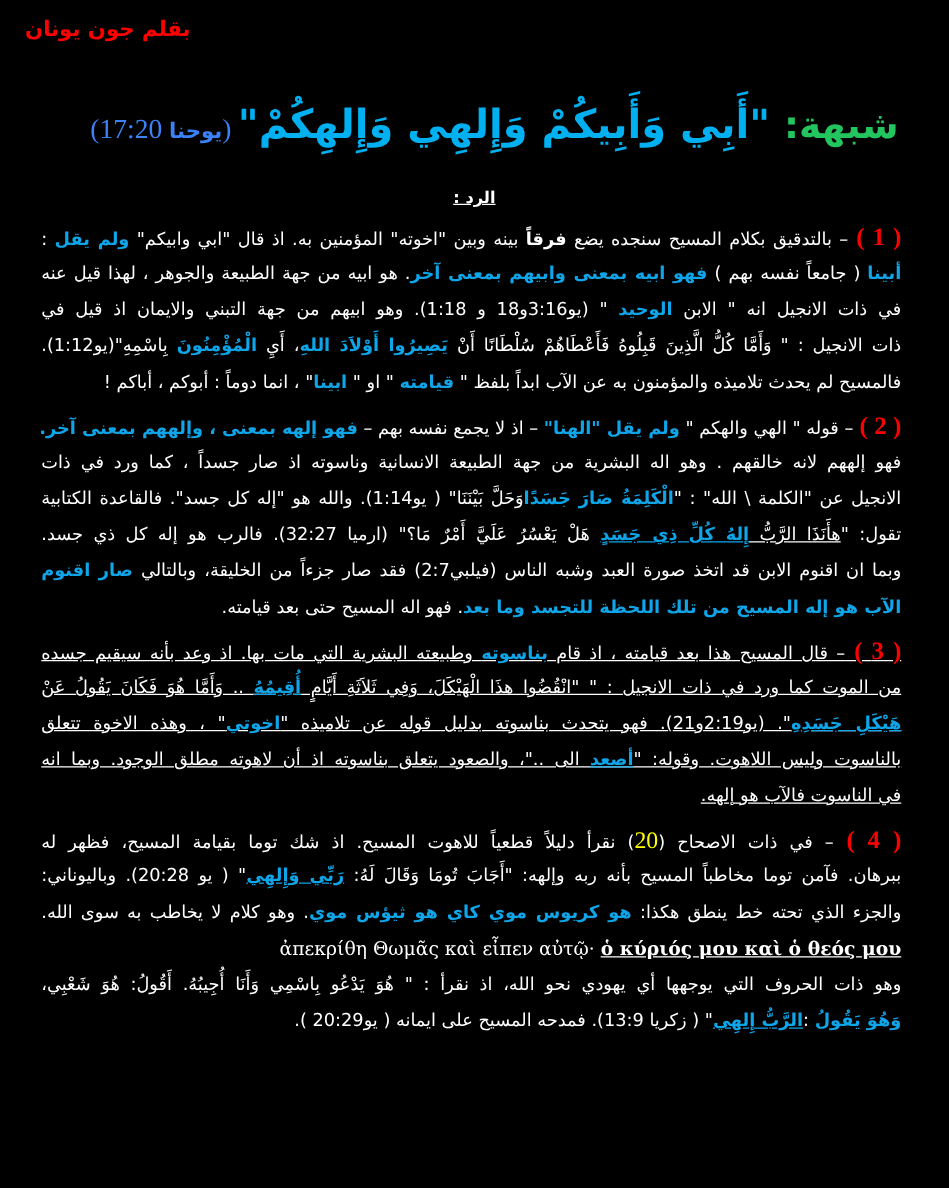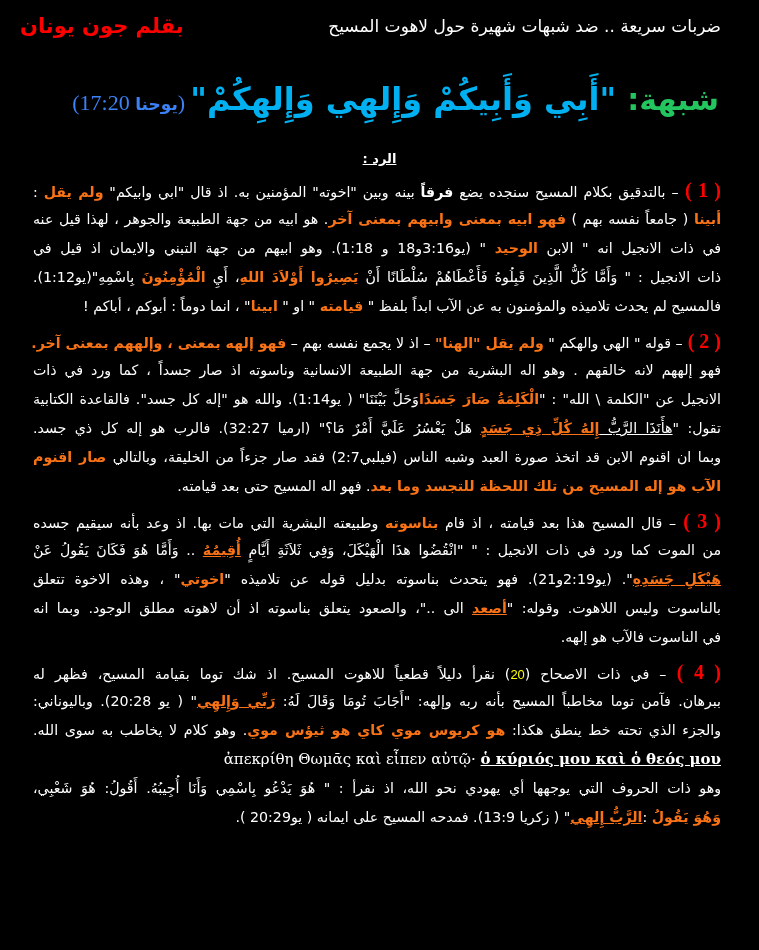--- a/index.html
+++ b/index.html
@@ -1,47 +1,46 @@
 <!DOCTYPE html>
 <html><head>
 <meta charset="utf-8">
 <style>
   html,body{margin:0;padding:0;background:#000;}
   body{width:759px;height:950px;overflow:hidden;position:relative;color:#fff;
        font-family:"DejaVu Sans","Liberation Sans",sans-serif;}
   .page{position:absolute;left:0;top:0;width:759px;height:950px;}
   .hdr{position:absolute;top:14px;left:0;width:759px;height:30px;}
   .hdr-title{position:absolute;right:38px;top:2px;font-size:17px;color:#fff;direction:rtl;}
-  .hdr-author{position:absolute;left:20px;top:0px;font-size:21px;font-weight:bold;color:#ff0000;direction:rtl;}
+  .hdr-author{position:absolute;left:20px;top:0px;font-size:17px;font-weight:bold;color:#ff0000;direction:rtl;}
   .main-title{position:absolute;top:80px;right:40px;direction:rtl;white-space:nowrap;}
   .main-title .lbl{font-size:30px;font-weight:bold;color:#22c55e;}
   .main-title .verse{font-size:32px;font-weight:bold;color:#00b0f0;}
   .main-title .ref{font-size:22px;color:#3b82f6;font-family:"Liberation Serif","DejaVu Serif",serif;}
   .main-title .ref b{font-size:17px;font-family:"DejaVu Sans",sans-serif;}
   .answer-label{position:absolute;top:151px;left:0;width:759px;text-align:center;font-size:13px;font-weight:bold;direction:rtl;}
   .answer-label span{text-decoration:underline;}
   .body{position:absolute;top:176px;right:38px;width:688px;direction:rtl;text-align:justify;font-size:14.2px;}
   .para{margin:0 0 6px 0;}
   .ln{display:block;white-space:nowrap;text-align:justify;text-align-last:justify;height:29px;line-height:29px;}
   .ln.last{text-align-last:right;}
   .num{color:#ff0000;font-family:"Liberation Serif",serif;font-size:20px;font-weight:bold;}
-  .hl{color:#f97316;font-weight:bold;}
+  .hl{color:#0ea5e9;font-weight:bold;}
   .u{text-decoration:underline;}
   .yl{color:#ffff00;}
-  .serif{font-family:Liberation Sans, sans-serif;font-size:13px;}
+  .serif{font-family:Liberation Serif, serif;font-size:19px;}
   .greek{font-family:"DejaVu Serif","Liberation Serif",serif;font-size:15px;}
   .greek b{text-decoration:underline;}
 </style>
 </head>
 <body>
 
 <div class="page">
 
   <div class="hdr">
-    <div class="hdr-title">ضربات سريعة .. ضد شبهات شهيرة حول لاهوت المسيح</div>
     <div class="hdr-author">بقلم جون يونان</div>
   </div>
 
   <div class="main-title">
     <span class="lbl">شبهة:</span><span class="verse"> "</span><span class="verse">أَبِي وَأَبِيكُمْ وَإِلهِي وَإِلهِكُمْ</span><span class="verse">"</span>
     <span class="ref"><span>(</span><b>يوحنا</b> <span>17:20</span><span>)</span></span>
   </div>
 
   <div class="answer-label"><span>الرد :</span></div>
 
@@ -54,21 +53,21 @@
         <span class="ln last">فالمسيح لم يحدث تلاميذه والمؤمنون به عن الآب ابداً بلفظ " <span class="hl">قيامته</span> " او " <span class="hl">ابينا</span>" ، انما دوماً : أبوكم ، أباكم !</span>
       </div>
       <div class="para" style="margin-top: 6px;">
         <span class="ln"><span class="num">( 2 ) </span>–  قوله " الهي والهكم " <span class="hl">ولم يقل "الهنا"</span> – اذ لا يجمع نفسه بهم – <span class="hl">فهو إلهه بمعنى ، وإلههم بمعنى آخر.</span></span>
         <span class="ln">فهو إلههم لانه خالقهم . وهو اله البشرية من جهة الطبيعة الانسانية وناسوته اذ صار جسداً ، كما ورد في ذات</span>
         <span class="ln">الانجيل عن "الكلمة \ الله" : "<span class="hl">الْكَلِمَةُ صَارَ جَسَدًا</span>وَحَلَّ بَيْنَنَا" ( يو1:14). والله هو "إله كل جسد". فالقاعدة الكتابية</span>
         <span class="ln">تقول: "<span class="u">هأَنَذَا الرَّبُّ </span><span class="hl u">إِلهُ كُلِّ ذِي جَسَدٍ</span> هَلْ يَعْسُرُ عَلَيَّ أَمْرٌ مَا؟" (ارميا 32:27).  فالرب هو إله كل ذي جسد.</span>
         <span class="ln">وبما ان اقنوم الابن قد اتخذ صورة العبد وشبه الناس (فيلبي2:7)  فقد صار جزءاً من الخليقة، وبالتالي <span class="hl">صار اقنوم</span></span>
         <span class="ln last"><span class="hl">الآب هو إله المسيح من تلك اللحظة للتجسد وما بعد</span>. فهو اله المسيح حتى بعد قيامته.</span>
       </div>
-      <div class="para" style="margin-top: 6px;">
+      <div class="para" style="margin-top: 6px; text-decoration: underline;">
         <span class="ln"><span class="num">( 3 ) </span>–  قال المسيح هذا بعد قيامته ، اذ قام <span class="hl">بناسوته</span> وطبيعته البشرية التي مات بها. اذ وعد بأنه سيقيم جسده</span>
         <span class="ln">من الموت كما ورد في ذات الانجيل : " "انْقُضُوا هذَا الْهَيْكَلَ، وَفِي ثَلاَثَةِ أَيَّامٍ <span class="hl u">أُقِيمُهُ</span> ..  وَأَمَّا هُوَ فَكَانَ يَقُولُ عَنْ</span>
         <span class="ln"><span class="hl u">هَيْكَلِ جَسَدِهِ</span>". (يو2:19و21). فهو يتحدث بناسوته بدليل قوله عن تلاميذه "<span class="hl">اخوتي</span>" ، وهذه الاخوة تتعلق</span>
         <span class="ln">بالناسوت وليس اللاهوت. وقوله: "<span class="hl u">أصعد</span> الى .."، والصعود يتعلق بناسوته اذ أن لاهوته مطلق الوجود. وبما انه</span>
         <span class="ln last">في الناسوت فالآب هو إلهه.</span>
       </div>
       <div class="para" style="margin-top: 6px;">
         <span class="ln"><span class="num">( 4 ) </span>–  في ذات الاصحاح (<span class="yl serif">20</span>) نقرأ دليلاً قطعياً للاهوت المسيح. اذ شك توما بقيامة المسيح، فظهر له</span>
         <span class="ln">ببرهان. فآمن توما مخاطباً المسيح بأنه ربه وإلهه: "أَجَابَ تُومَا وَقَالَ لَهُ: <span class="hl u">رَبِّي وَإِلهِي</span>" ( يو 20:28).  وباليوناني:</span>
         <span class="ln">والجزء الذي تحته خط ينطق هكذا: <span class="hl">هو كريوس موي كاي هو ثيؤس موي</span>. وهو كلام لا يخاطب به سوى الله.</span>

